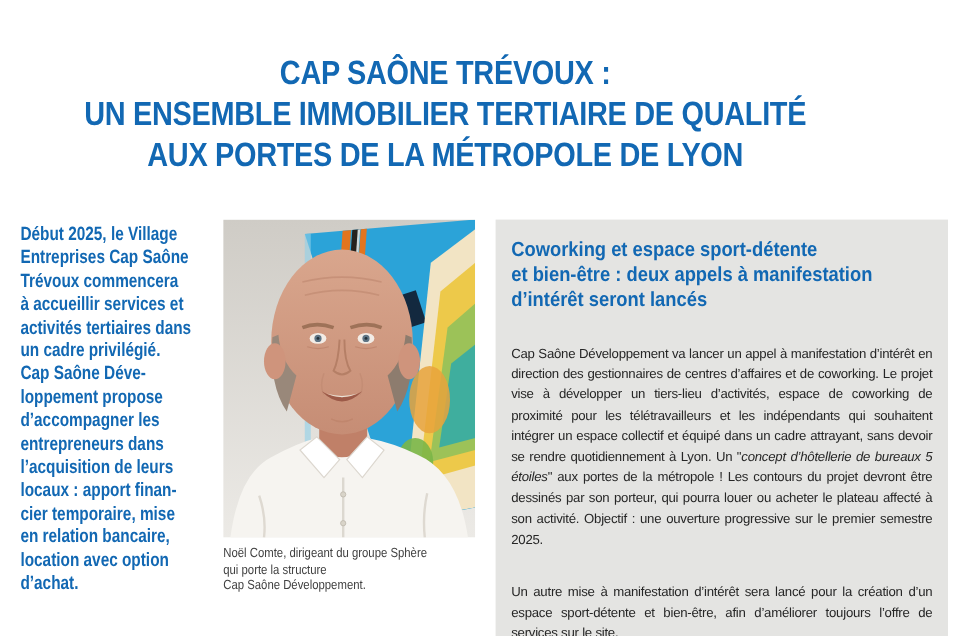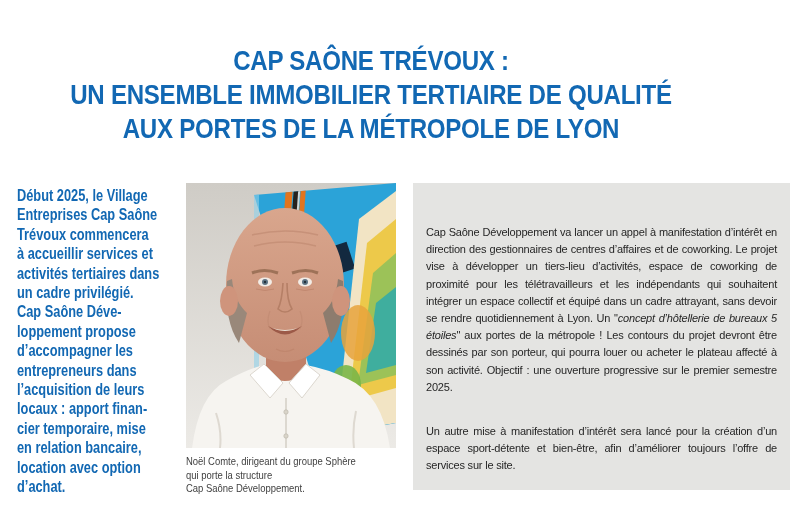--- a/index.html
+++ b/index.html
@@ -170,17 +170,22 @@
     </g>
   </svg>
   <figcaption class="caption">
       <div>Noël Comte, dirigeant du groupe Sphère</div>
       <div>qui porte la structure</div>
       <div>Cap Saône Développement.</div>
     </figcaption>
 </figure>
 
 <section class="info-box">
+  <h2 class="info-heading">
+      <div>Coworking et espace sport-détente</div>
+      <div>et bien-être : deux appels à manifestation</div>
+      <div>d’intérêt seront lancés</div>
+    </h2>
   <p>
     <span>Cap Saône Développement va lancer un appel à manifestation d’intérêt en direction des gestionnaires de centres d’affaires et de coworking. Le projet vise à développer un tiers-lieu d’activités, espace de coworking de proximité pour les télétravailleurs et les indépendants qui souhaitent intégrer un espace collectif et équipé dans un cadre attrayant, sans devoir se rendre quotidiennement à Lyon. Un "</span><span class="ital">concept d’hôtellerie de bureaux 5 étoiles</span><span>" aux portes de la métropole&nbsp;! Les contours du projet devront être dessinés par son porteur, qui pourra louer ou acheter le plateau affecté à son activité. Objectif&nbsp;: une ouverture progressive sur le premier semestre 2025.</span>
   </p>
   <p>Un autre mise à manifestation d’intérêt sera lancé pour la création d’un espace sport-détente et bien-être, afin d’améliorer toujours l’offre de services sur le site.</p>
 </section>
 
 </body></html>

